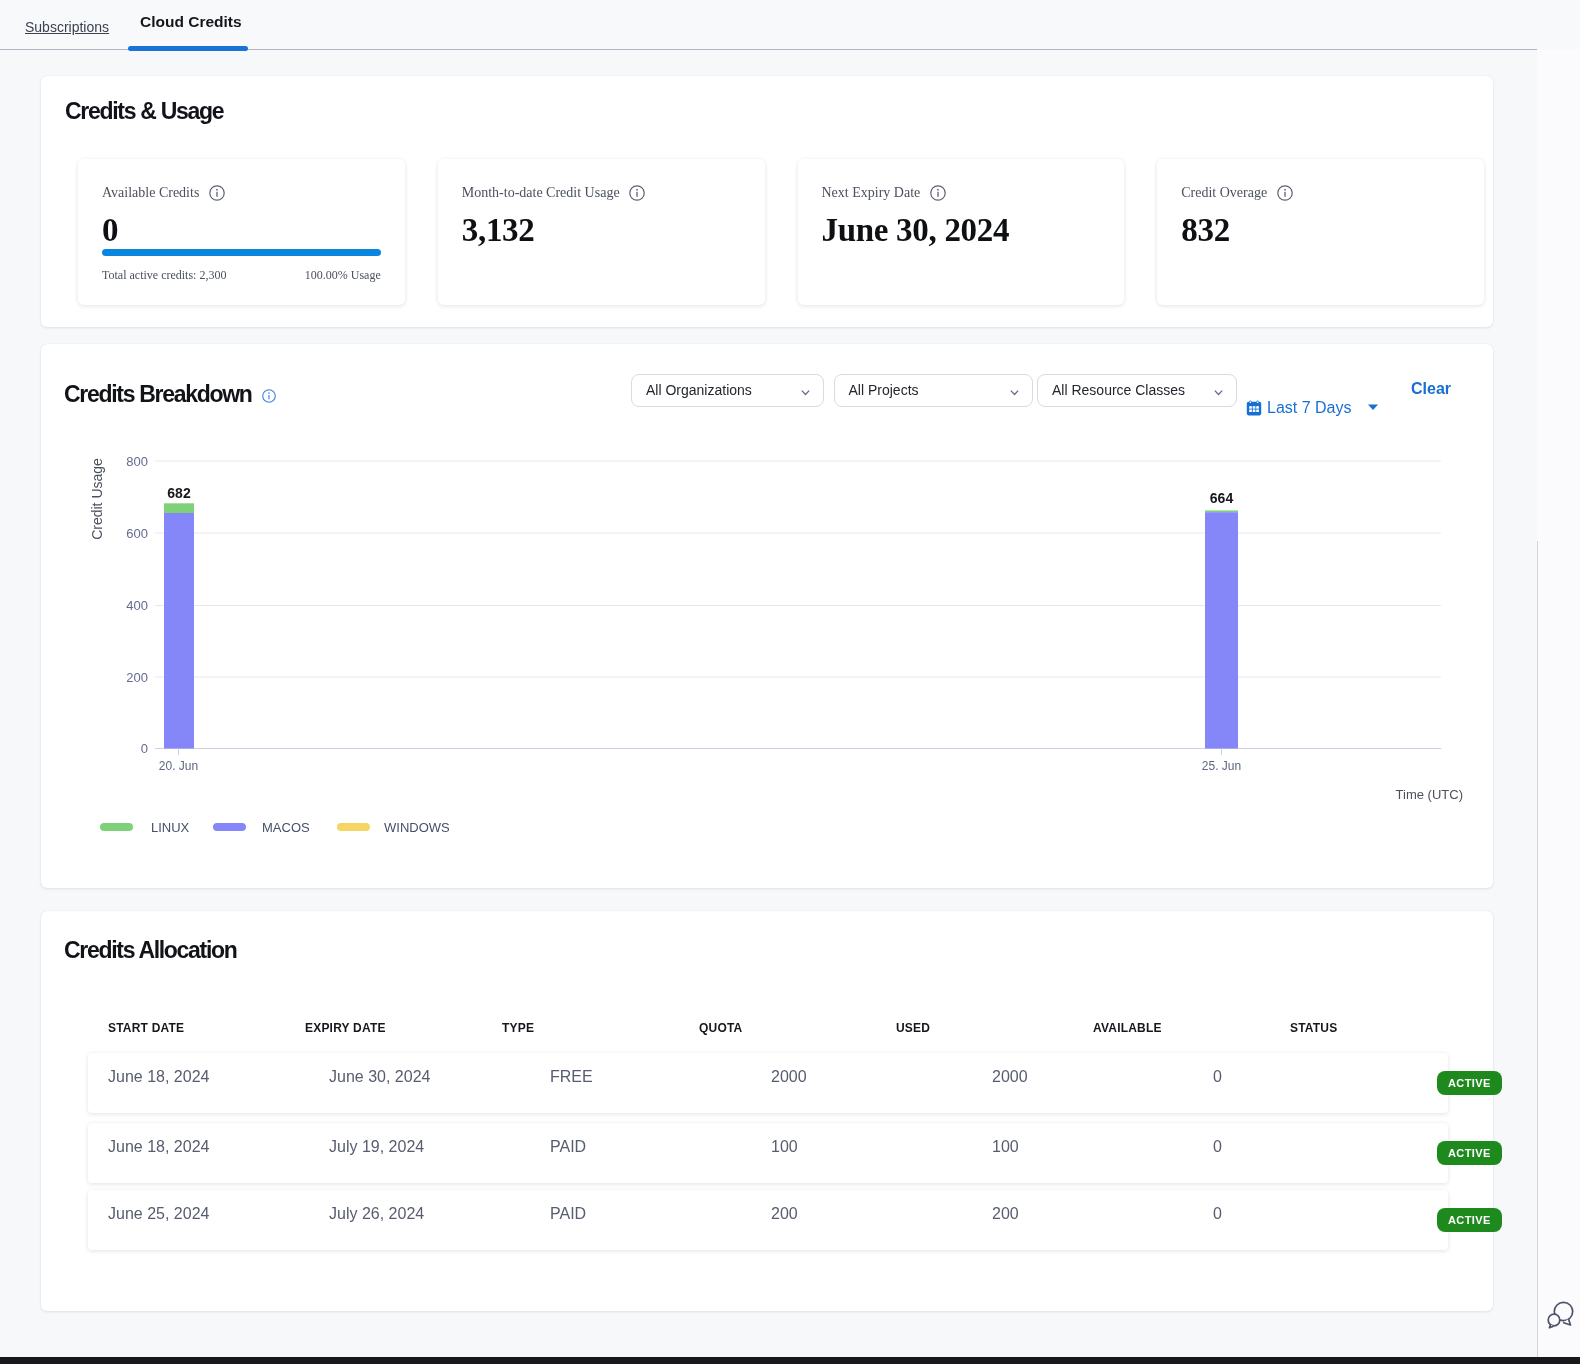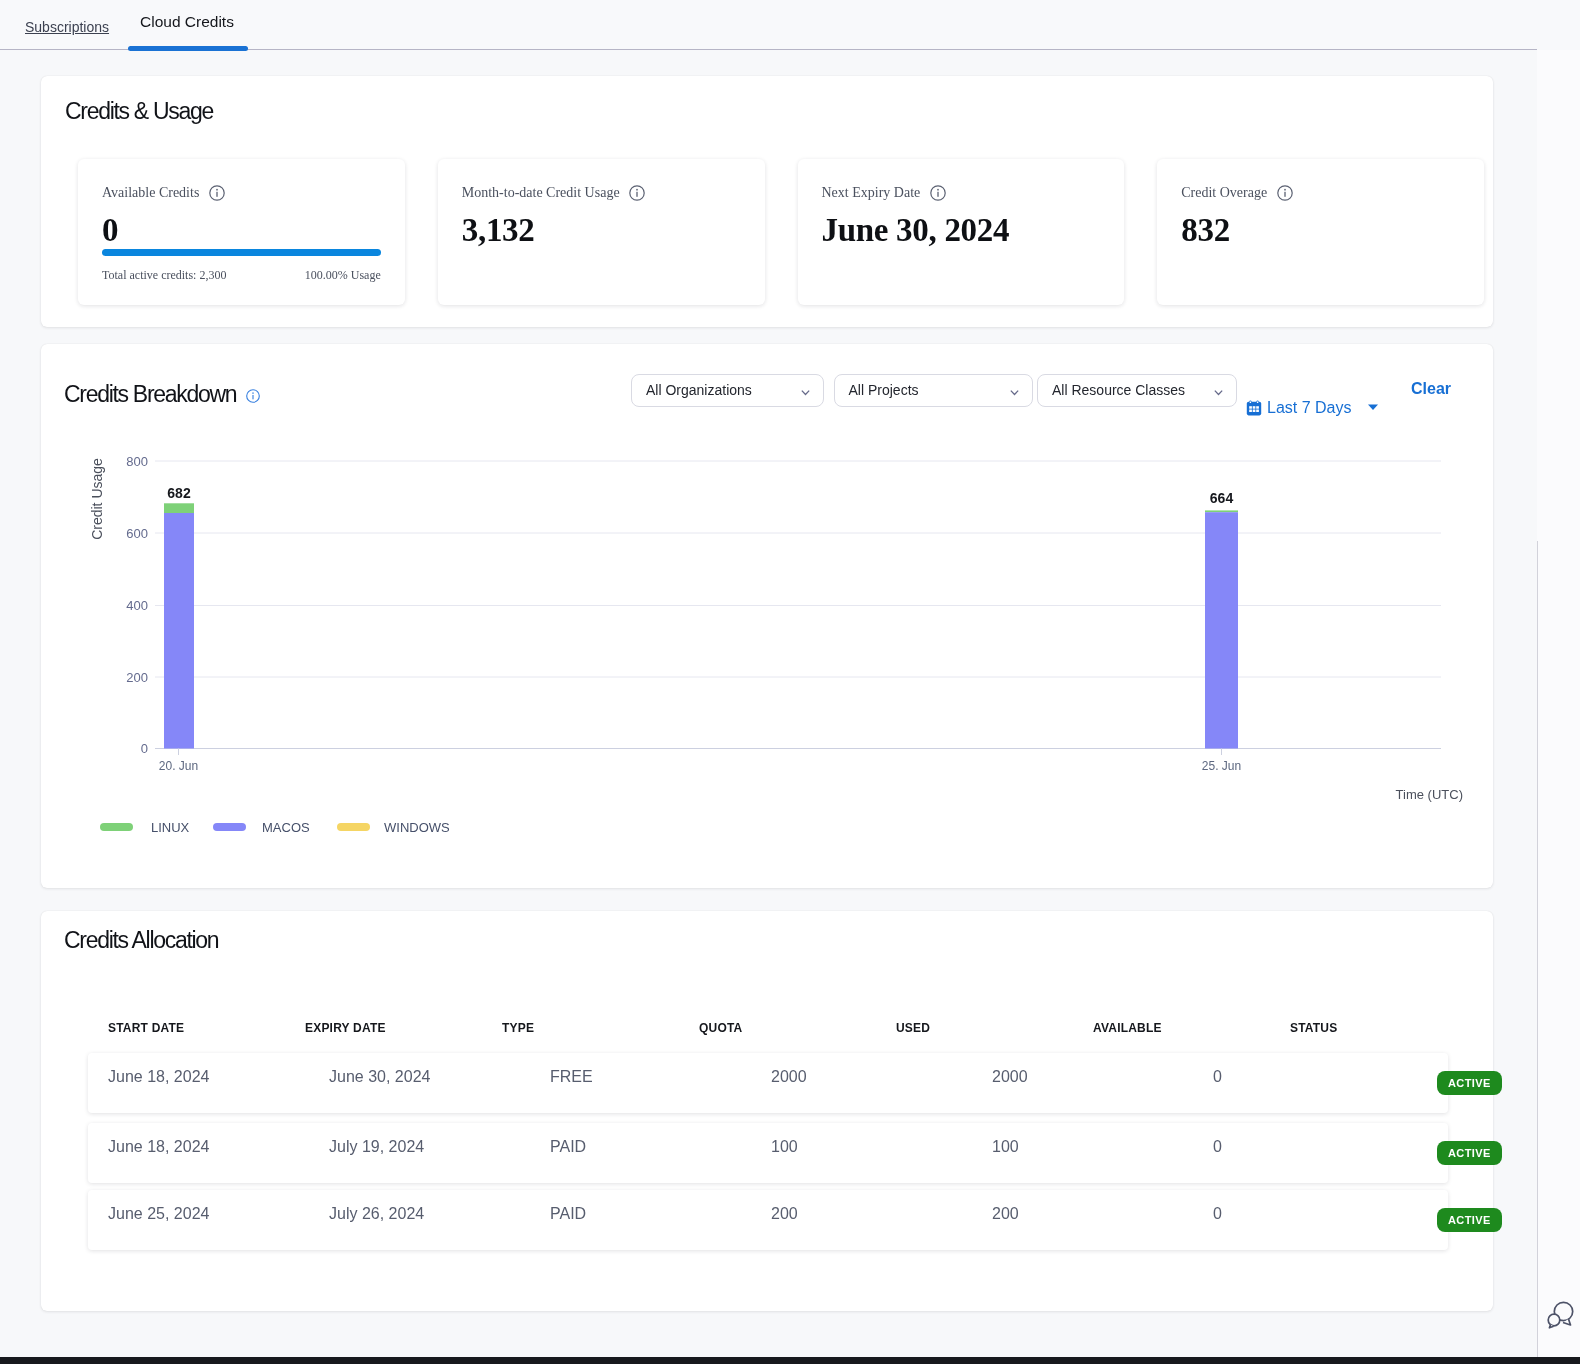--- a/index.html
+++ b/index.html
@@ -5,24 +5,24 @@
   * { margin:0; padding:0; box-sizing:border-box; }
   html,body { width:1580px; height:1364px; }
   body { font-family:"Liberation Sans",sans-serif; background:#ffffff; position:relative; overflow:hidden; }
   .main { position:absolute; left:0; top:50px; width:1537px; height:1307px; background:#f7f8fa; }
   .gutter { position:absolute; left:1537px; top:50px; width:43px; height:1307px; background:#fbfbfd; }
   .vline { position:absolute; left:1537px; top:541px; width:1px; height:816px; background:#d2d2da; }
   .blackbar { position:absolute; left:0; top:1357px; width:1580px; height:7px; background:#17191d; }
   .topbar { position:absolute; left:0; top:0; width:1580px; height:50px; background:#f8f9fb; }
   .topbar .border { position:absolute; left:0; top:49px; width:1537px; height:1px; background:#b6b5c6; }
   .tab1 { position:absolute; left:25px; top:18.5px; font-size:14px; color:#3c4150;text-decoration:underline; }
-  .tab2 { position:absolute; left:140px; top:13px; font-size:15.5px; font-weight:normal; color:#14161b; }
+  .tab2 { position:absolute; left:140px; top:13px; font-size:15.5px; font-weight:bold; color:#14161b; }
   .tabline { position:absolute; left:128px; top:46px; width:120px; height:4.5px; background:#1a72d4; border-radius:2.5px; z-index:3; }
   .card { position:absolute; background:#fff; border-radius:6px; box-shadow:0 1px 3px rgba(23,24,36,.09), 0 0 1px rgba(23,24,36,.12); }
-  .h2 { position:absolute; font-size:23px; font-weight:normal; color:#111318; letter-spacing:-1.3px; white-space:nowrap; }
+  .h2 { position:absolute; font-size:23px; font-weight:bold; color:#111318; letter-spacing:-1.3px; white-space:nowrap; }
   
   #card1 { left:41px; top:76px; width:1452px; height:251px; }
   .stats { position:absolute; left:37px; top:83px; width:1406px; height:146px; display:grid; grid-template-columns:repeat(4,1fr); gap:33px;font-family:Liberation Serif, serif; }
   .stat { position:relative; background:#fff; border-radius:6px; box-shadow:0 1px 4px rgba(23,24,36,.13); }
   .stat .lbl { position:absolute; left:24px; top:24px; font-size:14px; color:#4a505e; line-height:20px; white-space:nowrap; }
   .stat .lbl svg { vertical-align:-3.5px; margin-left:6px; color:#5b6172; }
   .stat .num { position:absolute; left:24px; top:51px; font-size:33px; font-weight:bold; color:#0e1014; line-height:40px; letter-spacing:-0.3px; }
   .pbar { position:absolute; left:24px; top:90px; width:279px; height:7px; border-radius:3.5px; background:#0a86de; }
   .caption { position:absolute; left:24px; right:24px; top:108.5px; font-size:12px; color:#4a505e; }
   .caption .r { float:right; }
@@ -166,21 +166,21 @@
       </g>
       <g font-size="13" fill="#46506a">
         <text x="110" y="488">LINUX</text>
         <text x="221" y="488">MACOS</text>
         <text x="343" y="488">WINDOWS</text>
       </g>
     </svg>
   </div>
 
   <div class="card" id="card3">
-    <div class="h2" style="left:23px; top:16px;">Credits Allocation</div>
+    <div class="h2" style="left:23px; top:26px;">Credits Allocation</div>
     <div class="tbl">
       <div class="thead">
         <div>START DATE</div>
         <div>EXPIRY DATE</div>
         <div>TYPE</div>
         <div>QUOTA</div>
         <div>USED</div>
         <div>AVAILABLE</div>
         <div>STATUS</div>
       </div>

